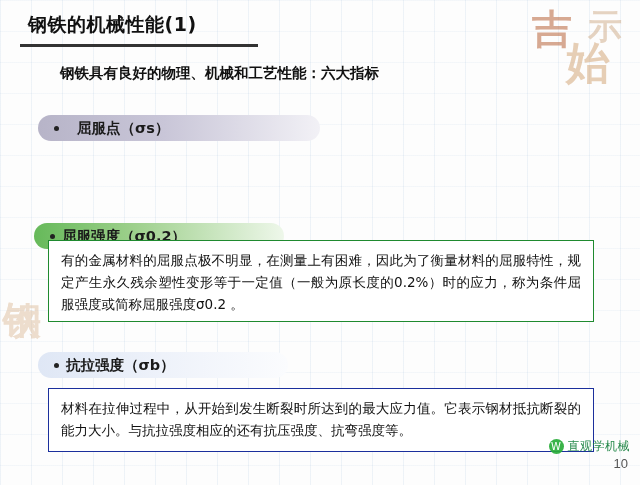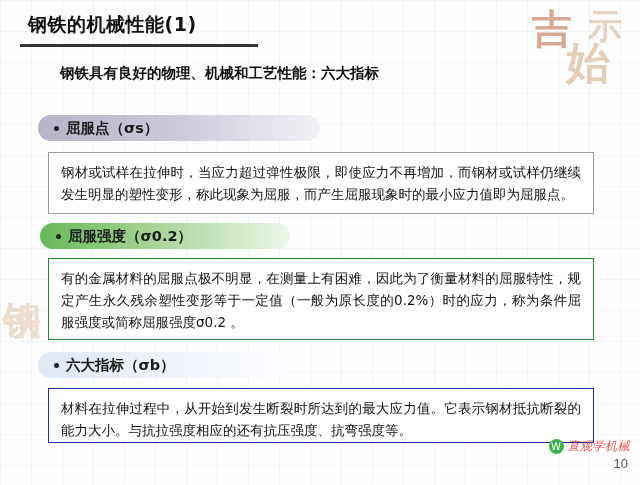--- a/index.html
+++ b/index.html
@@ -118,23 +118,24 @@
   .bar .bar-label {
     font-family: "DejaVu Sans", "Liberation Sans", sans-serif;
     font-size: 14.5px;
     font-weight: bold;
     color: #1a1a1a;
     white-space: nowrap;
   }
   .bar-1 {
     left: 38px; top: 115px; width: 282px;
     background: linear-gradient(to right, #b7b4c8 0%, #c9c6d8 45%, #f2f1f6 100%);
+    gap: 11px;
   }
   .bar-2 {
-    left: 40px; top: 223px; width: 250px;
+    left: 34px; top: 223px; width: 250px;
     background: linear-gradient(to right, #66b95a 0%, #9ed08c 40%, #eef7ea 100%);
   }
   .bar-3 {
     left: 38px; top: 352px; width: 250px;
     background: linear-gradient(to right, #dfe7f5 0%, #eef2fa 50%, #fbfcfe 100%);
   }
 
   
   .box {
     position: absolute;
@@ -148,25 +149,25 @@
     font-size: 13.5px;
     line-height: 1.62;
     color: #111111;
     text-align: justify;
   }
   .box-1 {
     left: 48px; top: 152px; width: 546px; height: 62px;
     border: 1px solid #9a9a9a;
   }
   .box-2 {
-    left: 48px; top: 258px; width: 546px; height: 82px;
+    left: 48px; top: 240px; width: 546px; height: 82px;
     border: 1.5px solid #1f8a2f;
   }
   .box-3 {
-    left: 48px; top: 388px; width: 546px; height: 55px;
+    left: 48px; top: 388px; width: 546px; height: 64px;
     border: 1.5px solid #1b2f9c;
   }
 
   .page-number {
     position: absolute;
     right: 12px;
     bottom: 14px;
     font-family: "Liberation Sans", sans-serif;
     font-size: 13px;
     color: #555555;
@@ -187,23 +188,22 @@
     color: #ffffff;
     font-size: 10px;
     line-height: 15px;
     text-align: center;
     margin-right: 4px;
     font-family: "DejaVu Sans", sans-serif;
   }
   .wechat .wechat-text {
     font-family: "DejaVu Sans", "Liberation Sans", sans-serif;
     font-size: 12px;
-    color: #ef4444;
+    color: #15803d;
     letter-spacing: 0.5px;
-    font-style: italic;
   }
 </style>
 </head>
 <body>
 
 <div class="slide">
 
   <div class="grid"></div>
 
   <div class="seal seal-a">吉</div>
@@ -214,35 +214,32 @@
   <div class="title-bar">
     <div class="title-text">钢铁的机械性能(1)</div>
   </div>
 
   <div class="subtitle">钢铁具有良好的物理、机械和工艺性能：六大指标</div>
 
   <div class="bar bar-1">
     <span class="bullet"></span>
     <span class="bar-label">屈服点（σs）</span>
   </div>
-  <div class="box box-1">
-    <p>钢材或试样在拉伸时，当应力超过弹性极限，即使应力不再增加，而钢材或试样仍继续发生明显的塑性变形，称此现象为屈服，而产生屈服现象时的最小应力值即为屈服点。</p>
-  </div>
 
   <div class="bar bar-2">
     <span class="bullet"></span>
     <span class="bar-label">屈服强度（σ0.2）</span>
   </div>
   <div class="box box-2">
     <p>有的金属材料的屈服点极不明显，在测量上有困难，因此为了衡量材料的屈服特性，规定产生永久残余塑性变形等于一定值（一般为原长度的0.2%）时的应力，称为条件屈服强度或简称屈服强度σ0.2 。</p>
   </div>
 
   <div class="bar bar-3">
     <span class="bullet"></span>
-    <span class="bar-label">六大指标（σb）</span>
+    <span class="bar-label">抗拉强度（σb）</span>
   </div>
   <div class="box box-3">
     <p>材料在拉伸过程中，从开始到发生断裂时所达到的最大应力值。它表示钢材抵抗断裂的能力大小。与抗拉强度相应的还有抗压强度、抗弯强度等。</p>
   </div>
 
   <div class="wechat">
     <span class="wechat-icon">W</span>
     <span class="wechat-text">直观学机械</span>
   </div>
 

